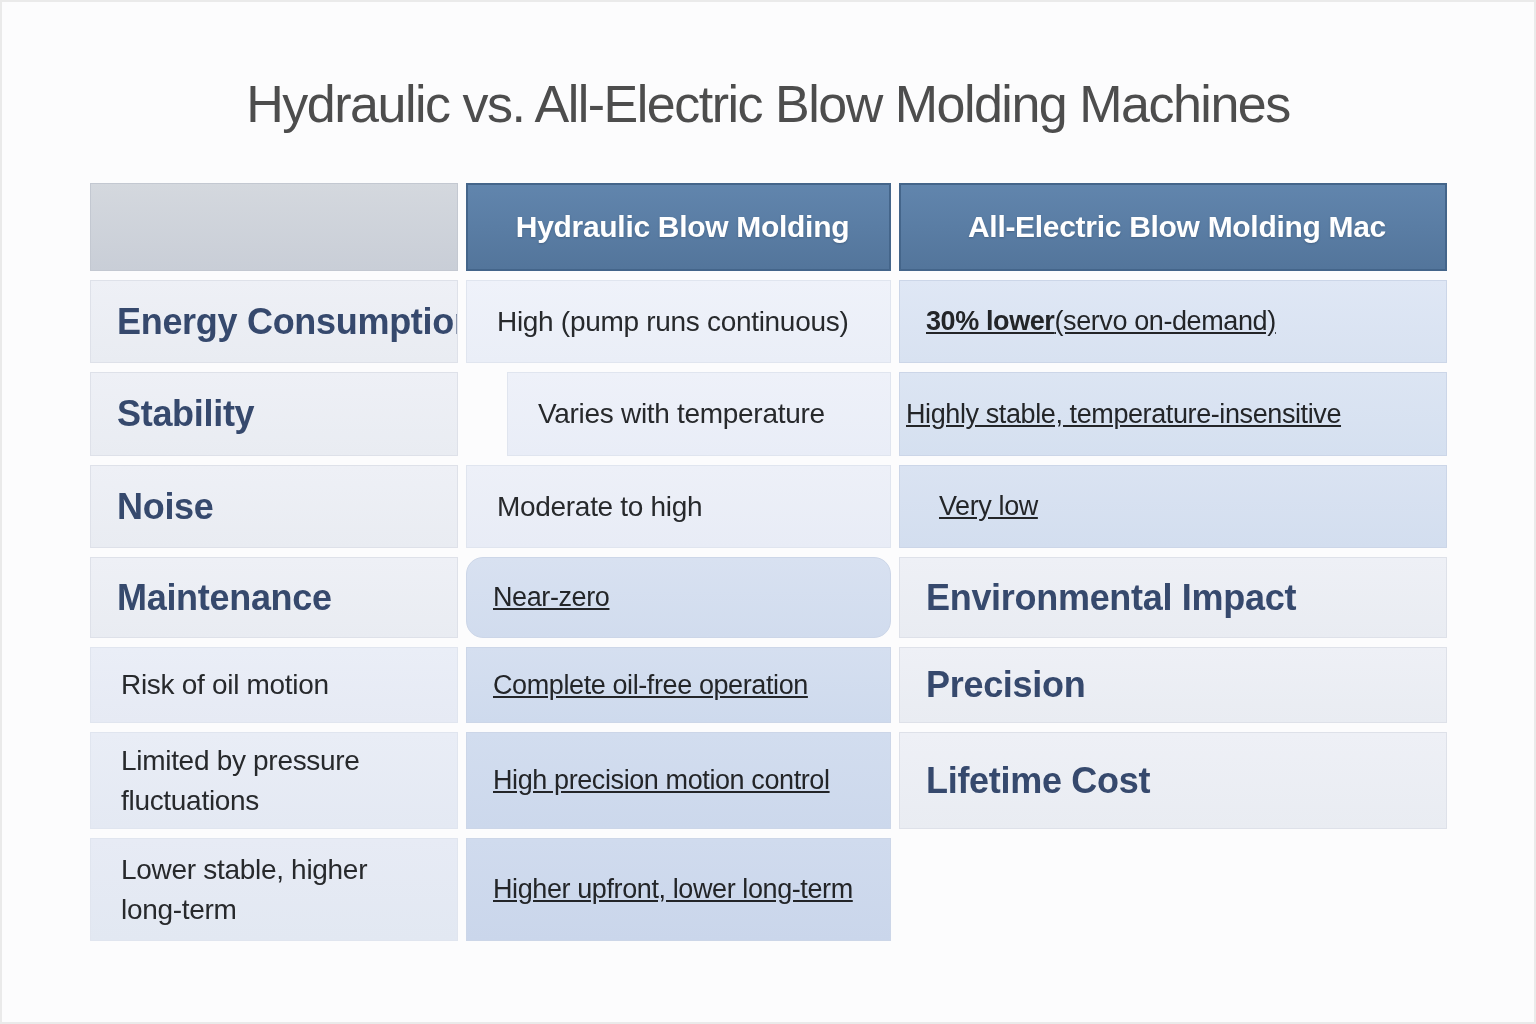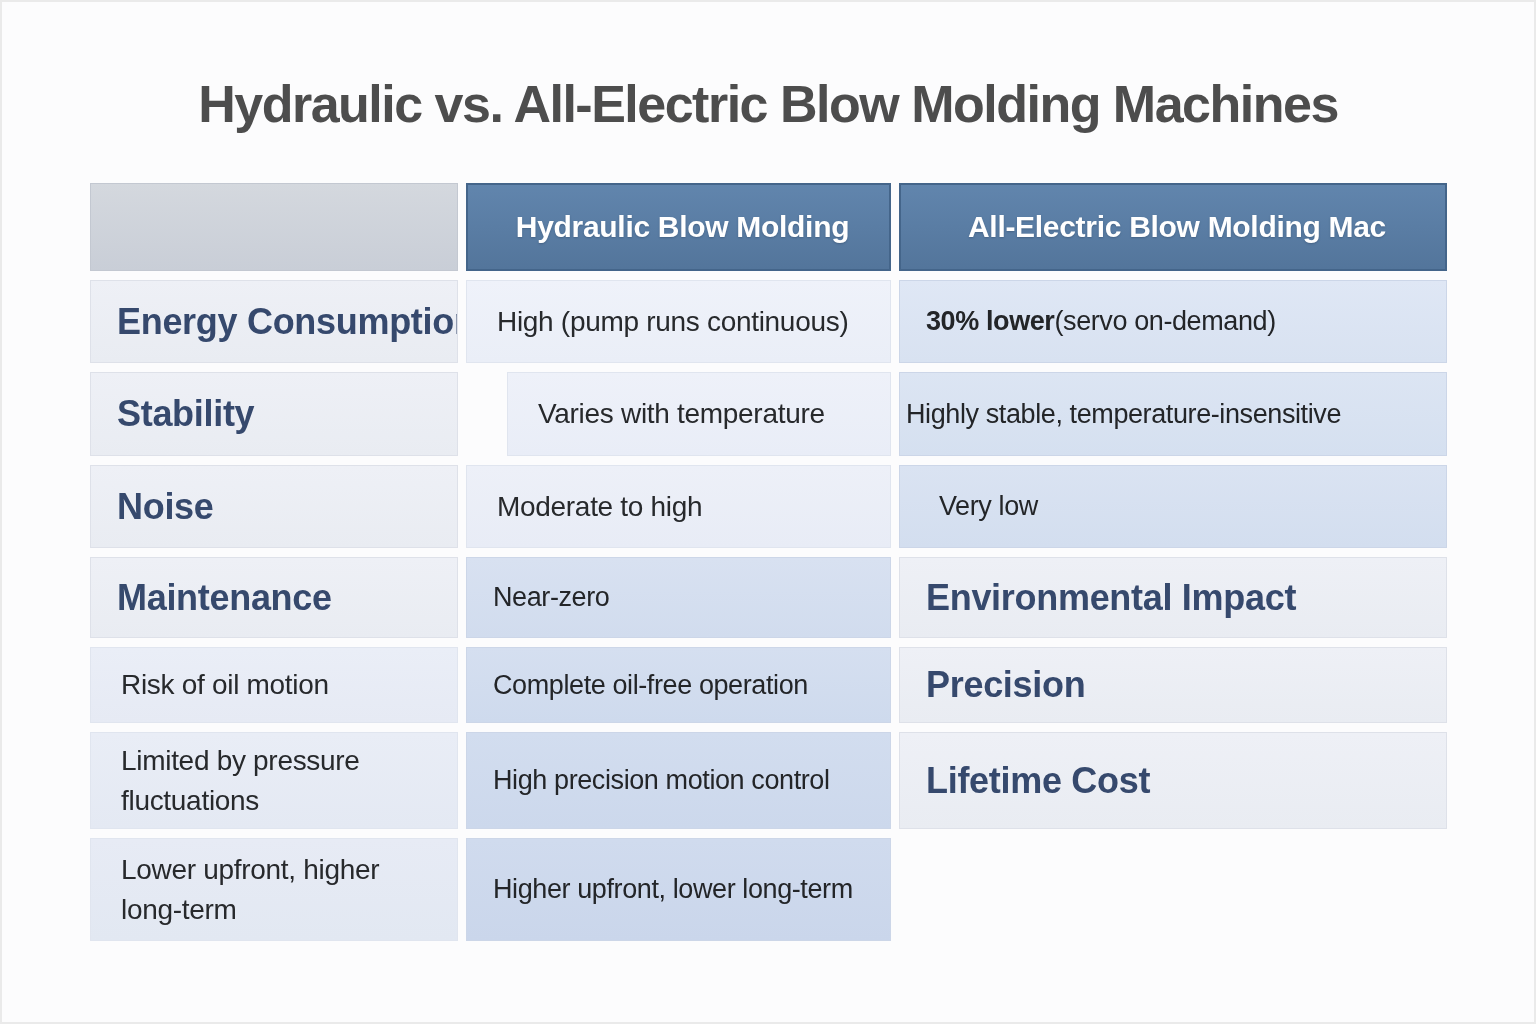--- a/index.html
+++ b/index.html
@@ -6,21 +6,21 @@
   .stage {
     position:relative; width:1536px; height:1024px;
     background:#fcfcfd;
     box-shadow: inset 0 0 0 2px #eaeaea;
     font-family:"Liberation Sans","DejaVu Sans",sans-serif;
     overflow:hidden;
   }
   .title {
     position:absolute; top:74px; left:0; width:100%;
     text-align:center;
-    font-size:52px; font-weight:700; letter-spacing:-1.5px;
+    font-size:52px; font-weight:400; letter-spacing:-1.5px;
     color:#4d4d4d; white-space:nowrap;
   }
   .tbl {
     position:absolute; left:90px; top:183px;
     display:grid;
     grid-template-columns:368px 425px 548px;
     grid-template-rows:88px 83px 84px 83px 81px 76px 97px 103px;
     column-gap:8px; row-gap:9px;
   }
   .cell { display:flex; align-items:center; box-sizing:border-box; }
@@ -46,35 +46,35 @@
   }
   .hyd {
     border:1px solid #e0e5ef;
     color:#27292c; font-size:28px; letter-spacing:-0.3px;
     padding-left:30px; padding-right:34px; line-height:1.42;
   }
   .ele {
     border:1px solid #ccd6e8;
     color:#232528; font-size:27px; letter-spacing:-0.4px;
     padding-left:26px; padding-right:4px;
-    white-space:nowrap; overflow:hidden;
+    white-space:nowrap; overflow:hidden;text-decoration:underline;
   }
   .ele .strong { font-weight:700; }
   
   .hyd.r0{background:linear-gradient(180deg,#eff2fa,#eaeef7);}
   .hyd.r1{background:linear-gradient(180deg,#eef1f9,#e9edf7);margin-left:41px;}
   .hyd.r2{background:linear-gradient(180deg,#edf0f8,#e8ecf6);}
   .hyd.r3{background:linear-gradient(180deg,#ecEFf8,#e7ebf5);}
   .hyd.r4{background:linear-gradient(180deg,#eaeef7,#e6eaf4);}
   .hyd.r5{background:linear-gradient(180deg,#e9edf6,#e4e9f3);}
   .hyd.r6{background:linear-gradient(180deg,#e7ebf5,#e2e8f2);}
   .ele.r0{background:linear-gradient(180deg,#dfe7f5,#d8e2f1);}
   .ele.r1{background:linear-gradient(180deg,#dce5f3,#d5e0f0);padding-left:6px;}
   .ele.r2{background:linear-gradient(180deg,#dae3f2,#d3deef);padding-left:39px;}
-  .ele.r3{background:linear-gradient(180deg,#d8e1f1,#d1dcee);}
+  .ele.r3{background:linear-gradient(180deg,#d8e1f1,#d1dcee);border-radius:17px;}
   .ele.r4{background:linear-gradient(180deg,#d5dff0,#cedaed);}
   .ele.r5{background:linear-gradient(180deg,#d2ddef,#ccd8ec);}
   .ele.r6{background:linear-gradient(180deg,#d0dbee,#cad6eb);}
 </style>
 </head>
 <body>
 
 <div class="stage">
 
   <div class="title">Hydraulic vs. All-Electric Blow Molding Machines</div>
@@ -95,17 +95,17 @@
       <div class="cell ele r2">Very low</div>
       <div class="cell label r3">Maintenance</div>
       <div class="cell ele r3">Near-zero</div>
       <div class="cell label r4">Environmental Impact</div>
       <div class="cell hyd r4">Risk of oil motion</div>
       <div class="cell ele r4">Complete oil-free operation</div>
       <div class="cell label r5">Precision</div>
       <div class="cell hyd r5">Limited by pressure fluctuations</div>
       <div class="cell ele r5">High precision motion control</div>
       <div class="cell label r6">Lifetime Cost</div>
-      <div class="cell hyd r6">Lower upfront, higher long-term</div>
+      <div class="cell hyd r6">Lower stable, higher long-term</div>
       <div class="cell ele r6">Higher upfront, lower long-term</div>
     </div>
 
 </div>
 
 </body></html>

